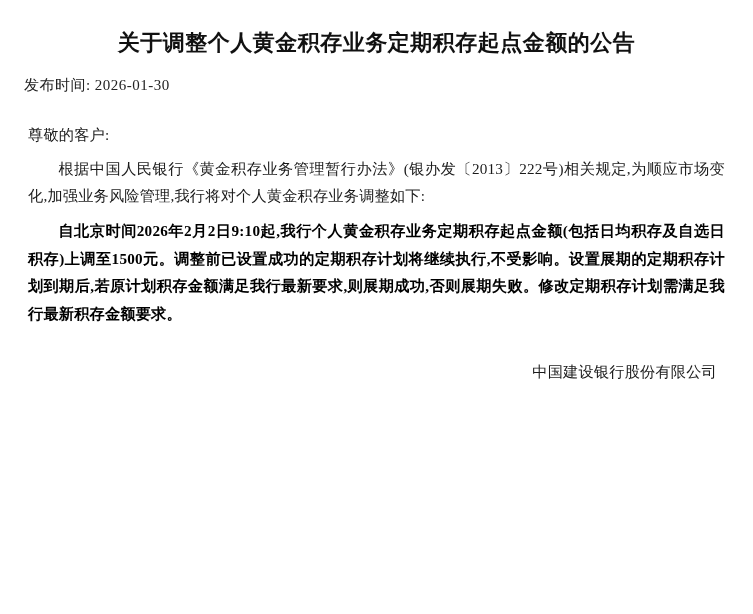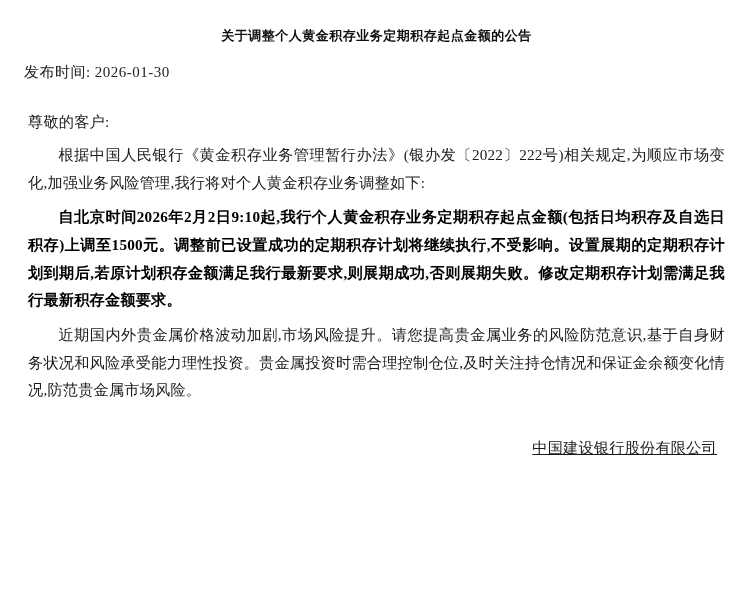--- a/index.html
+++ b/index.html
@@ -16,21 +16,21 @@
   }
   .page {
     width: 753px;
     height: 614px;
     box-sizing: border-box;
     padding: 18px 24px 10px 24px;
     position: relative;
   }
   .doc-title {
     text-align: center;
-    font-size: 13px;
+    font-size: 22px;
     font-weight: bold;
     letter-spacing: 0.5px;
     color: #111111;
     margin: 8px 0 0 0;
     line-height: 1.5;
     font-family: "Liberation Sans", "DejaVu Sans", sans-serif;
   }
   .publish-line {
     text-align: left;
     font-size: 15px;
@@ -63,21 +63,20 @@
     text-indent: 2em;
   }
   p.bold-para {
     font-weight: bold;
     color: #000000;
   }
   .sign-block {
     margin-top: 34px;
     text-align: right;
     padding-right: 8px;
-    text-decoration: underline;
   }
   .sign-name {
     font-size: 15.2px;
     letter-spacing: 0.2px;
     color: #1a1a1a;
   }
 </style>
 </head>
 <body>
 
@@ -86,26 +85,25 @@
   <h1 class="doc-title">关于调整个人黄金积存业务定期积存起点金额的公告</h1>
 
   <div class="publish-line">
     <span>发布时间:</span><span class="publish-date">2026-01-30</span>
   </div>
 
   <div class="body-wrap">
 
     <p class="para salutation">尊敬的客户:</p>
 
-    <p class="para indent">根据中国人民银行《黄金积存业务管理暂行办法》(银办发〔2022〕222号)相关规定,为顺应市场变化,加强业务风险管理,我行将对个人黄金积存业务调整如下:</p>
+    <p class="para indent">根据中国人民银行《黄金积存业务管理暂行办法》(银办发〔2013〕222号)相关规定,为顺应市场变化,加强业务风险管理,我行将对个人黄金积存业务调整如下:</p>
 
     <p class="para indent bold-para">自北京时间2026年2月2日9:10起,我行个人黄金积存业务定期积存起点金额(包括日均积存及自选日积存)上调至1500元。调整前已设置成功的定期积存计划将继续执行,不受影响。设置展期的定期积存计划到期后,若原计划积存金额满足我行最新要求,则展期成功,否则展期失败。修改定期积存计划需满足我行最新积存金额要求。</p>
 
 
-    <p class="para indent">近期国内外贵金属价格波动加剧,市场风险提升。请您提高贵金属业务的风险防范意识,基于自身财务状况和风险承受能力理性投资。贵金属投资时需合理控制仓位,及时关注持仓情况和保证金余额变化情况,防范贵金属市场风险。</p>
 
 
     <div class="sign-block">
       <div class="sign-name">中国建设银行股份有限公司</div>
 
     </div>
 
   </div>
 </div>
 

